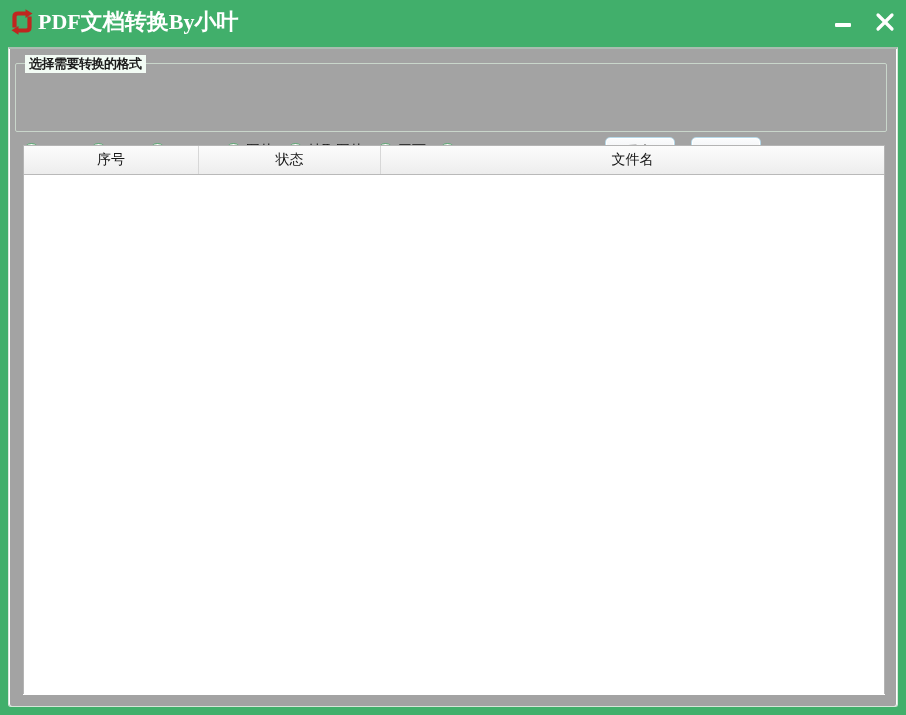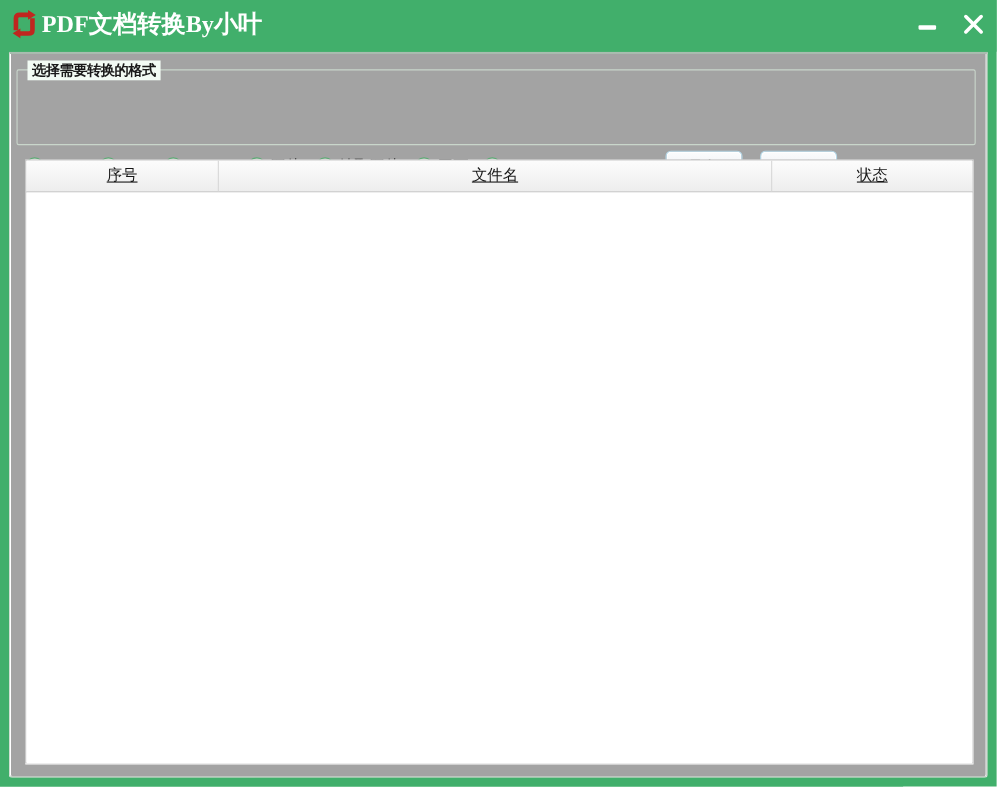--- a/index.html
+++ b/index.html
@@ -197,21 +197,20 @@
     display: flex;
     align-items: center;
     justify-content: center;
     font-family: "DejaVu Sans", sans-serif;
     font-size: 14px;
     color: #161616;
     border-right: 1px solid #d7d7d7;
     box-sizing: border-box;
     cursor: pointer;
     user-select: none;
-    text-decoration: underline;
   }
   .lv-th:last-child { border-right: none; }
   .lv-th.col-0 { width: 175px; }
   .lv-th.col-1 { width: 503px; }
   .lv-th.col-2 { flex: 1; }
   .lv-body {
     height: 519px;
     background: #ffffff;
     overflow: hidden;
   }
@@ -295,20 +294,20 @@
       </div>
 
     </div>
 
     <button class="btn btn-import">导入</button>
     <button class="btn btn-start">开始</button>
 
     <div class="listview">
       <div class="lv-header">
         <div class="lv-th col-0">序号</div>
+        <div class="lv-th col-2">状态</div>
         <div class="lv-th col-1">文件名</div>
-        <div class="lv-th col-2">状态</div>
       </div>
       <div class="lv-body"></div>
     </div>
 
   </div>
 </div>
 
 </body></html>

